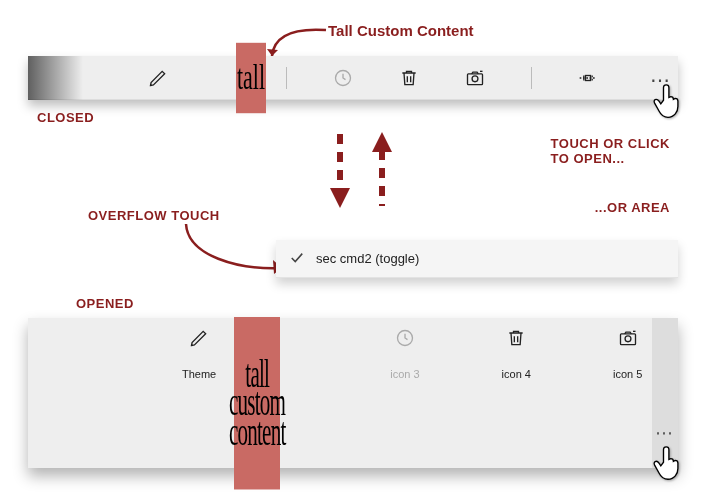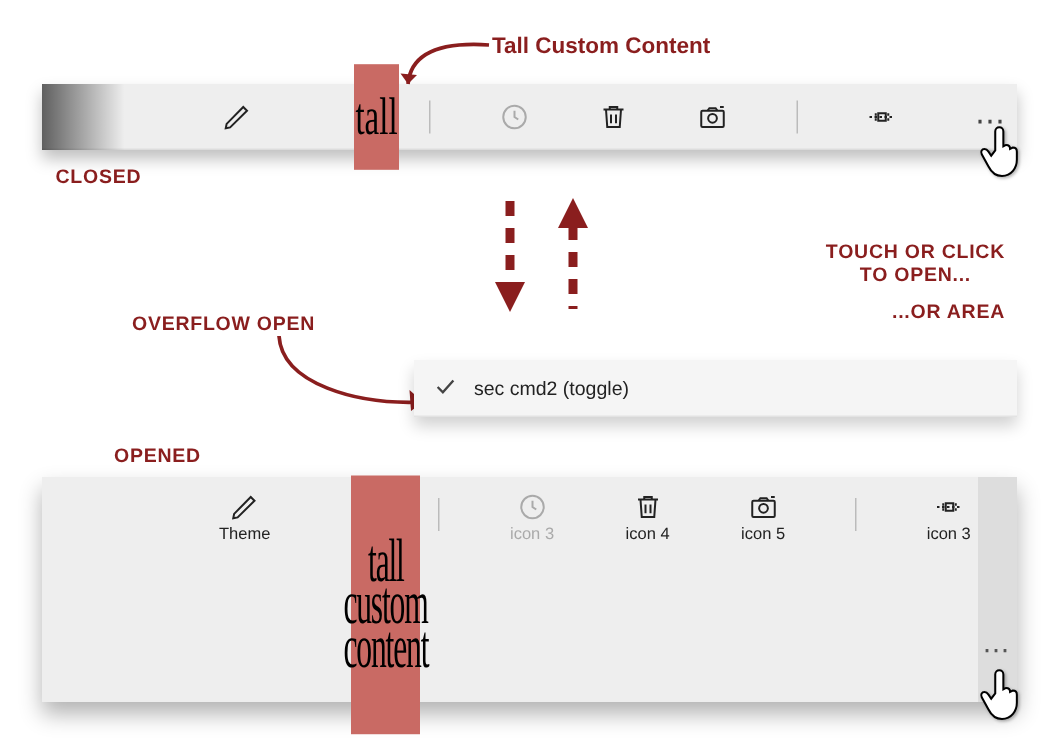--- a/index.html
+++ b/index.html
@@ -99,21 +99,21 @@
     font-size: 13px; color:#222;
     position:relative;
   }
   .overflow-row + .overflow-row { border-top:4px solid #7f1d1d; background:#3b82f6;}
   .check { position:absolute; left:14px; top:11px; width:14px; height:14px; color:#444;}
 
   .icons-row-open {
     position:absolute; left:118px; top:10px; right:30px; height:56px;
     display:flex; align-items:flex-start; gap:46px;
   }
-  .openitem { display:flex; flex-direction:column; align-items:center; gap:2px; width:40px;}
+  .openitem { display:flex; flex-direction:column; align-items:center; gap:20px; width:40px;margin-left:36px;}
   .openitem span.lbl { font-size:11px; color:#222; white-space:nowrap;}
   .openitem.dim .iconcell { color:#aaa; }
   .openitem.dim .lbl { color:#aaa; }
 
   .tallbadge-bot {
     position:absolute; left:206px; top:307px;
     width:46px; height:154px;
     background:#c96a64;
     font-family:"Times New Roman", serif;
     font-size:27px; line-height:.95;
@@ -187,34 +187,34 @@
       </svg>
   </div>
 
   <div class="tall-label-title">Tall Custom Content</div>
   <svg class="arrow-top-tall" viewBox="0 0 70 40">
     <path d="M60 6 C 30 4, 8 10, 6 32" fill="none" stroke="#8a1e1e" stroke-width="2.5"></path>
     <path d="M6 32 l-5 -7 l11 1 z" fill="#8a1e1e"></path>
   </svg>
 
   <div class="ann" style="left:9px; top:100px;">CLOSED</div>
-  <div class="ann" style="right:8px; top:150px; text-align:center; white-space:pre;">TOUCH OR CLICK
+  <div class="ann" style="right:8px; top:126px; text-align:left; white-space:pre;">TOUCH OR CLICK
 TO OPEN...</div>
   <div class="ann" style="right:8px; top:190px;">...OR AREA</div>
 
   <svg class="bigarrow down" viewBox="0 0 24 80">
     <line x1="12" y1="4" x2="12" y2="60" class="dash"></line>
     <path d="M12 78 L2 58 L22 58 Z" fill="#8a1e1e"></path>
   </svg>
   <svg class="bigarrow up" viewBox="0 0 24 80">
     <line x1="12" y1="20" x2="12" y2="76" class="dash"></line>
     <path d="M12 2 L2 22 L22 22 Z" fill="#8a1e1e"></path>
   </svg>
 
-  <div class="ann" style="left:60px; top:198px;">OVERFLOW OPEN</div>
+  <div class="ann" style="left:60px; top:198px;">OVERFLOW TOUCH</div>
   <svg class="overflow-arrow" viewBox="0 0 120 60">
     <path d="M8 4 C 10 36, 60 50, 104 48" fill="none" stroke="#8a1e1e" stroke-width="2.5"></path>
     <path d="M104 48 l-9 -8 l1 14 z" fill="#8a1e1e"></path>
   </svg>
 
   <div class="ann" style="left:48px; top:286px;">OPENED</div>
 
   <div class="overflow-area">
     <div class="overflow-row">
       <span class="check">

